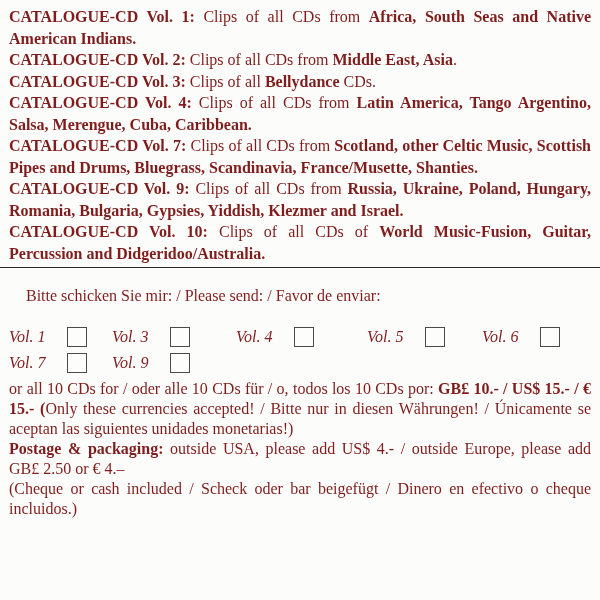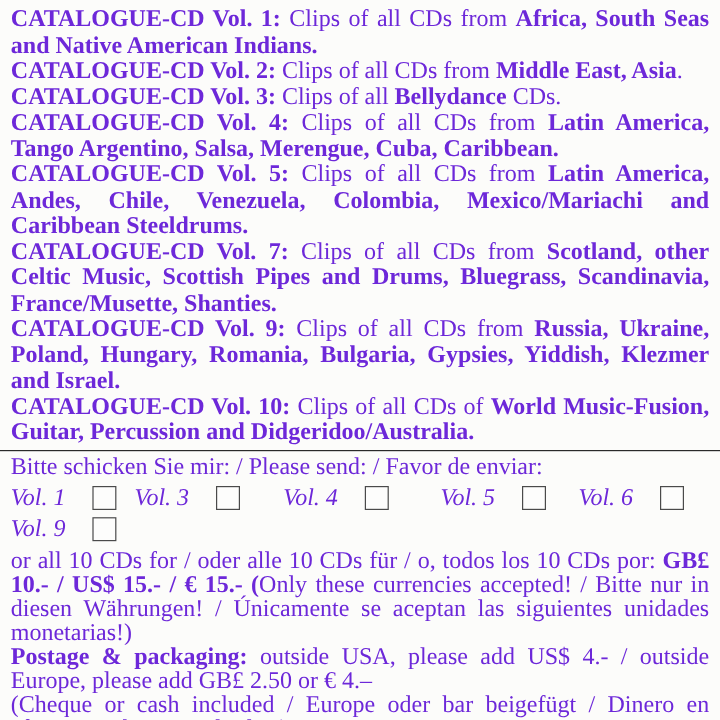--- a/index.html
+++ b/index.html
@@ -9,37 +9,37 @@
     height: 600px;
     overflow: hidden;
     background: #fcfcfa;
   }
   .page {
     box-sizing: border-box;
     width: 600px;
     height: 600px;
     padding: 6px 9px 0 9px;
     font-family: "Liberation Serif", "DejaVu Serif", serif;
-    color: #6d28d9;
-    font-size: 20px;
+    color: #7f1d1d;
+    font-size: 16px;
   }
   .cat-entry {
     margin: 0;
     line-height: 21.5px;
     text-align: justify;
   }
   .b { font-weight: bold; }
   .rule {
     border: none;
     border-top: 1.6px solid #2a2a2a;
     margin: 3px -9px 2px -9px;
     height: 0;
   }
   .send-line {
-    margin: 0;
+    margin: 17px;
     line-height: 22px;
   }
   .vol-grid {
     display: grid;
     grid-template-columns: 103px 124px 131px 115px 1fr;
     margin-top: 2px;
   }
   .vol-cell {
     display: flex;
     align-items: center;
@@ -68,21 +68,20 @@
 </style>
 </head>
 <body>
 
 <div class="page">
   <div>
       <p class="cat-entry"><span class="b">CATALOGUE-CD Vol. 1: </span><span>Clips of all CDs from </span><span class="b">Africa, South Seas and Native American Indians.</span></p>
       <p class="cat-entry"><span class="b">CATALOGUE-CD Vol. 2: </span><span>Clips of all CDs from </span><span class="b">Middle East, Asia</span><span>.</span></p>
       <p class="cat-entry"><span class="b">CATALOGUE-CD Vol. 3: </span><span>Clips of all </span><span class="b">Bellydance</span><span> CDs.</span></p>
       <p class="cat-entry"><span class="b">CATALOGUE-CD Vol. 4: </span><span>Clips of all CDs from </span><span class="b">Latin America, Tango Argentino, Salsa, Merengue, Cuba, Caribbean.</span></p>
-      <p class="cat-entry"><span class="b">CATALOGUE-CD Vol. 5: </span><span>Clips of all CDs from </span><span class="b">Latin America, Andes, Chile, Venezuela, Colombia, Mexico/Mariachi and Caribbean Steeldrums.</span></p>
       <p class="cat-entry"><span class="b">CATALOGUE-CD Vol. 7: </span><span>Clips of all CDs from </span><span class="b">Scotland, other Celtic Music, Scottish Pipes and Drums, Bluegrass, Scandinavia, France/Musette, Shanties.</span></p>
       <p class="cat-entry"><span class="b">CATALOGUE-CD Vol. 9: </span><span>Clips of all CDs from </span><span class="b">Russia, Ukraine, Poland, Hungary, Romania, Bulgaria, Gypsies, Yiddish, Klezmer and Israel.</span></p>
       <p class="cat-entry"><span class="b">CATALOGUE-CD Vol. 10: </span><span>Clips of all CDs of </span><span class="b">World Music-Fusion, Guitar, Percussion and Didgeridoo/Australia.</span></p>
     </div>
 
   <hr class="rule">
 
   <p class="send-line">Bitte schicken Sie mir: / Please send: / Favor de enviar:</p>
 
   <div class="vol-grid">
@@ -100,21 +99,25 @@
       </div>
       <div class="vol-cell">
         <span class="vol-label">Vol. 5</span>
         <span class="vol-box" role="checkbox" aria-checked="false"></span>
       </div>
       <div class="vol-cell">
         <span class="vol-label">Vol. 6</span>
         <span class="vol-box" role="checkbox" aria-checked="false"></span>
       </div>
       <div class="vol-cell">
+        <span class="vol-label">Vol. 7</span>
+        <span class="vol-box" role="checkbox" aria-checked="false"></span>
+      </div>
+      <div class="vol-cell">
         <span class="vol-label">Vol. 9</span>
         <span class="vol-box" role="checkbox" aria-checked="false"></span>
       </div>
     </div>
 
   <p class="bottom-par first"><span>or all 10 CDs for / oder alle 10 CDs für / o, todos los 10 CDs por: </span><span class="b">GB£ 10.- / US$ 15.- / € 15.- (</span><span>Only these currencies accepted! / Bitte nur in diesen Währungen! / Únicamente se aceptan las siguientes unidades monetarias!)</span></p>
   <p class="bottom-par"><span class="b">Postage &amp; packaging: </span><span>outside USA, please add US$ 4.- / outside Europe, please add GB£ 2.50 or € 4.–</span></p>
-  <p class="bottom-par">(Cheque or cash included / Europe oder bar beigefügt / Dinero en efectivo o cheque incluidos.)</p>
+  <p class="bottom-par">(Cheque or cash included / Scheck oder bar beigefügt / Dinero en efectivo o cheque incluidos.)</p>
 </div>
 
 </body></html>

